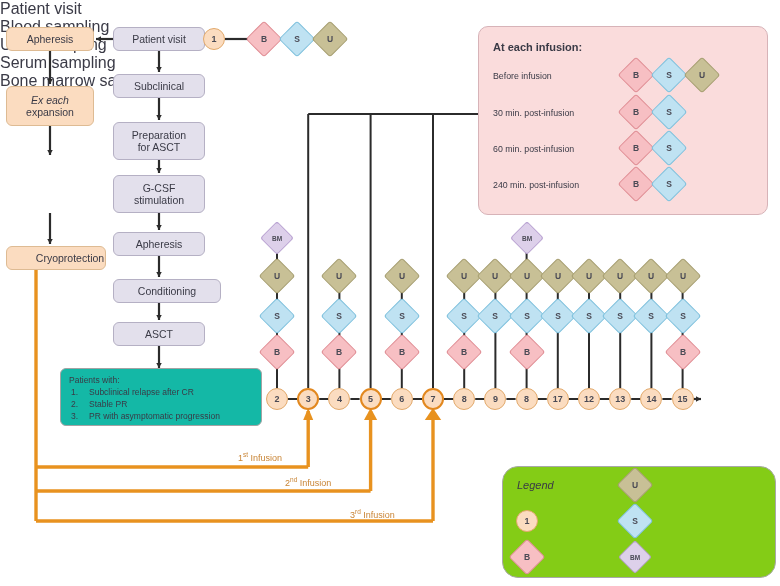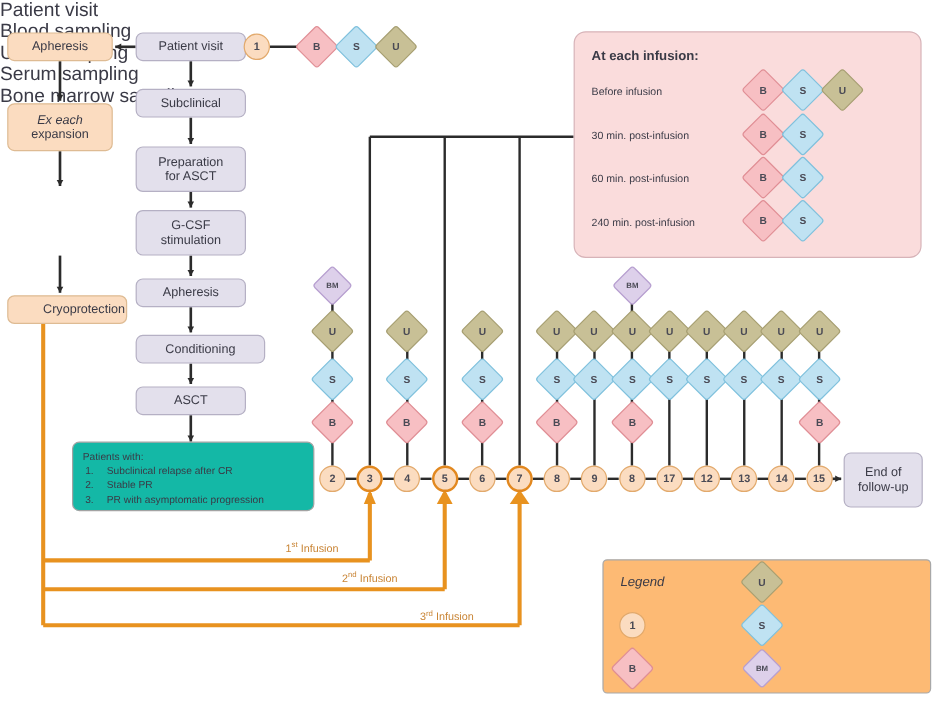--- a/index.html
+++ b/index.html
@@ -27,21 +27,21 @@
   .dia.B{background:#f7bfc3;border:1.2px solid #e08e95;}
   .dia.S{background:#bfe2f2;border:1.2px solid #7fc1dd;}
   .dia.U{background:#c8c096;border:1.2px solid #a79f72;}
   .dia.BM{background:#ddd0ea;border:1.2px solid #b79fd0;}
   .dia.BM > span{font-size:6.5px;}
 
   .infbox{position:absolute;background:#fadcdc;border:1px solid #d7b3b8;border-radius:10px;}
   .infbox .ttl{position:absolute;font-size:11px;font-weight:bold;color:#3a3a46;}
   .infbox .rowlbl{position:absolute;font-size:8.8px;color:#3a3a46;white-space:nowrap;}
 
-  .legendbox{position:absolute;background:#fdba74;border:1px solid #a8a8a8;border-radius:4px;}
+  .legendbox{position:absolute;background:#84cc16;border:1px solid #a8a8a8;border-radius:16px;}
   .legendbox .lgttl{position:absolute;font-size:11px;font-style:italic;color:#3a3a46;}
 
   .critbox{position:absolute;background:#14b8a6;border:1px solid #a3a3a3;border-radius:6px;}
   .critbox .ctitle{position:absolute;font-size:8.5px;color:#3a3a46;}
   .critbox .cnum{position:absolute;font-size:8.5px;color:#3a3a46;}
   .critbox .citem{position:absolute;font-size:8.5px;color:#3a3a46;white-space:nowrap;}
 
   .inflabel{position:absolute;font-size:9px;color:#c98536;white-space:nowrap;}
   .inflabel sup{font-size:6.5px;}
   .ital{font-style:italic;}
@@ -273,23 +273,20 @@
     <div class="dia B" style="left: 669.6px; top: 339px; width: 26px; height: 26px;">
       <span>B</span>
     </div>
     <div class="dia S" style="left: 669.6px; top: 303px; width: 26px; height: 26px;">
       <span>S</span>
     </div>
     <div class="dia U" style="left: 669.6px; top: 263px; width: 26px; height: 26px;">
       <span>U</span>
     </div>
     <div class="visit-circle" style="left: 671.6px; top: 388px;">15</div>
-    <div class="node purple" style="left: 703px; top: 377px; width: 66px; height: 46px;">
-      <div>End of<br>follow-up</div>
-    </div>
     <div class="inflabel" style="left: 238px; top: 451px;"><span>1</span><sup>st</sup><span> Infusion</span></div>
     <div class="inflabel" style="left: 285px; top: 476px;"><span>2</span><sup>nd</sup><span> Infusion</span></div>
     <div class="inflabel" style="left: 350px; top: 508px;"><span>3</span><sup>rd</sup><span> Infusion</span></div>
     <div class="infbox" style="left: 478px; top: 26px; width: 288px; height: 187px;">
       <div class="ttl" style="left: 14px; top: 14px;">At each infusion:</div>
       <div class="rowlbl" style="left: 14px; top: 44px;">Before infusion</div>
       <div class="rowlbl" style="left: 14px; top: 81px;">30 min. post-infusion</div>
       <div class="rowlbl" style="left: 14px; top: 117px;">60 min. post-infusion</div>
       <div class="rowlbl" style="left: 14px; top: 153px;">240 min. post-infusion</div>
     </div>

